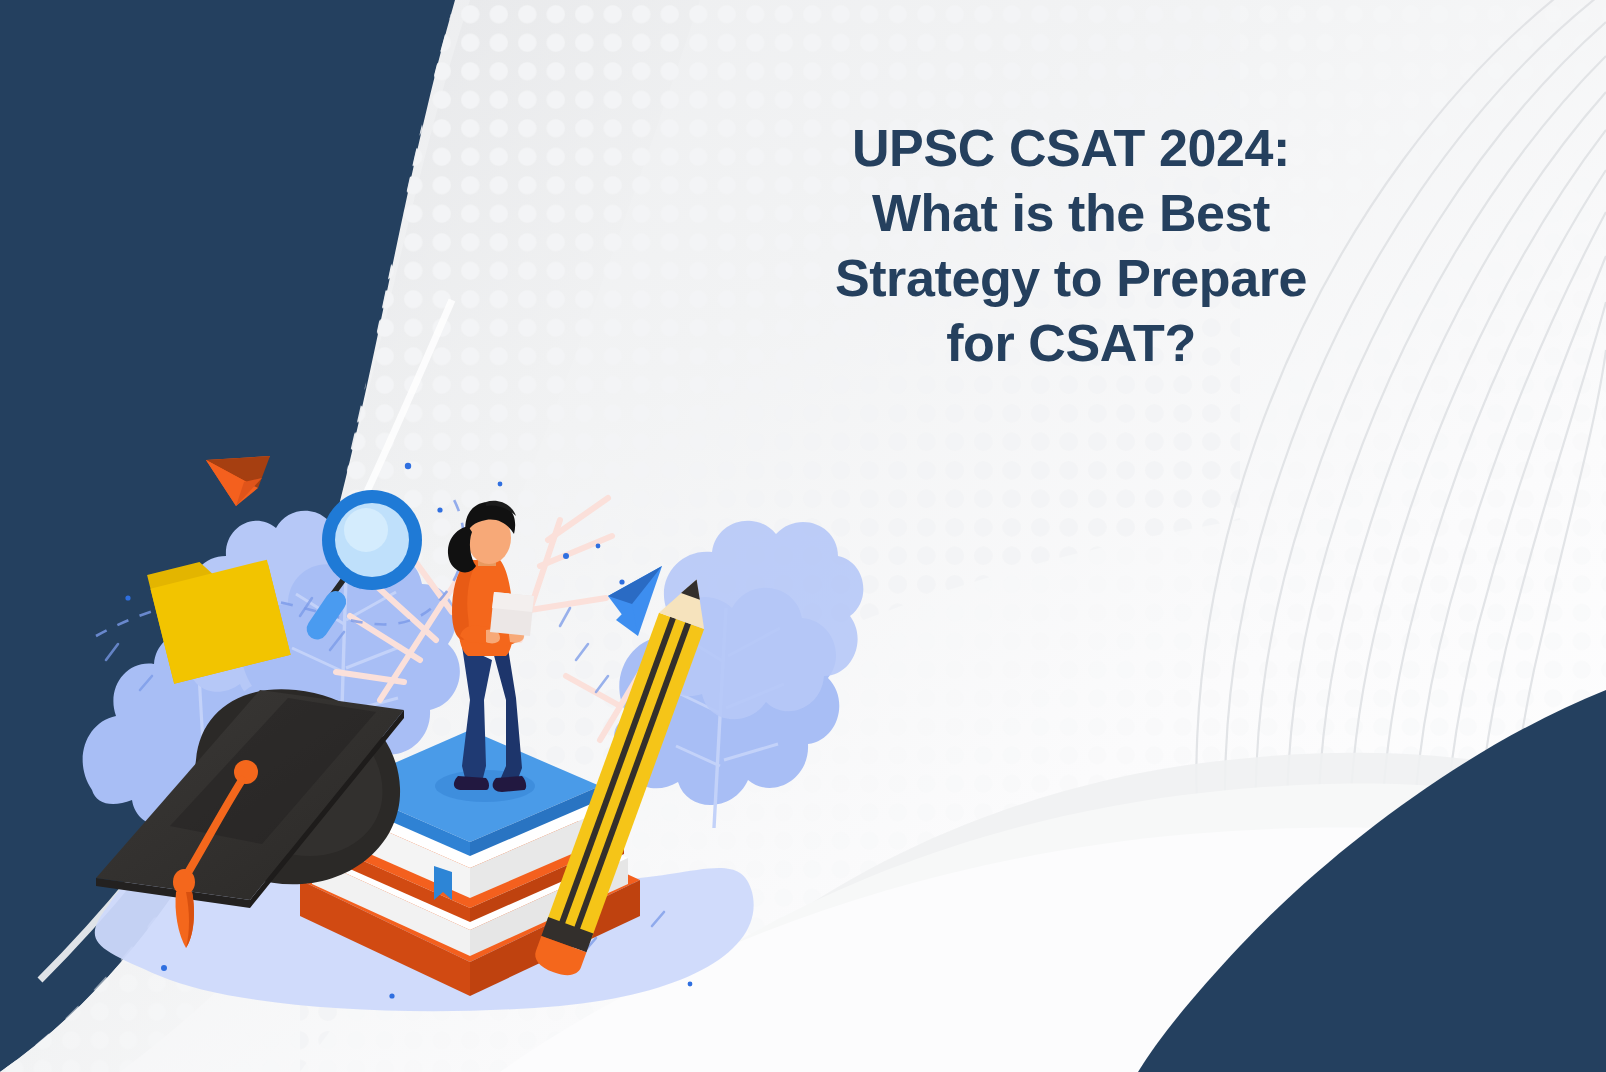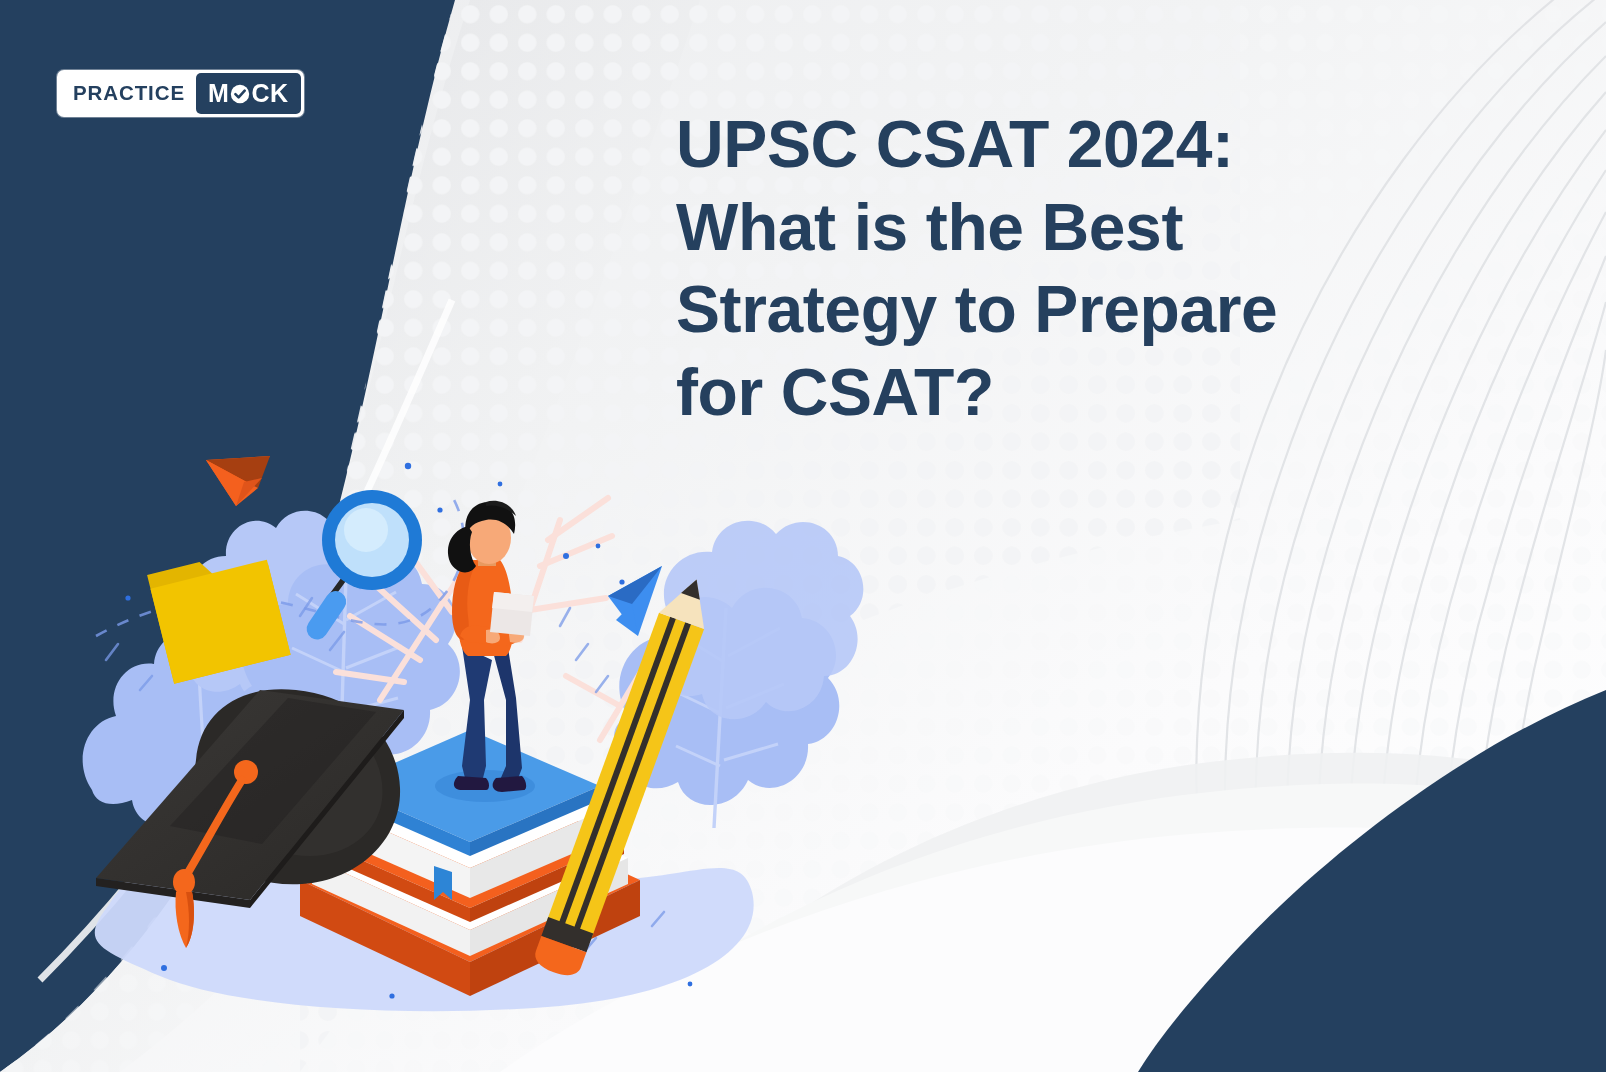--- a/index.html
+++ b/index.html
@@ -50,28 +50,28 @@
   #logo .mock-o {
     display:inline-flex; align-items:center; justify-content:center;
     width:20px; height:20px;
     margin:0 1px;
     position:relative; top:0px;
   }
 
   
   #title {
     position:absolute;
-    left:676px; top:103px;
+    left:676px; top:116px;
     width:790px;
     color:#25405e;
-    font-size:66px;
+    font-size:52px;
     font-weight:800;
     line-height:1.25;
     letter-spacing:-.4px;
-    text-align:left;
+    text-align:center;
     white-space:pre-line;
   }
 </style>
 </head>
 <body>
 
 <div id="banner">
 
   <svg id="bannerSvg" viewBox="0 0 1606 1072">
     <defs>
@@ -376,32 +376,19 @@
         <circle cx="246" cy="772" r="12" fill="#f4671c"></circle>
         <path d="M242,780 C 222,812 204,846 186,876" stroke="#f4671c" stroke-width="8" fill="none" stroke-linecap="round"></path>
         <ellipse cx="184" cy="882" rx="11" ry="13" fill="#f4671c"></ellipse>
         <path d="M176,892 C 174,912 178,934 186,948 C 194,936 196,912 192,892 Z" fill="#f4671c"></path>
         <path d="M186,892 C 190,912 190,932 186,948 C 194,936 196,912 192,892 Z" fill="#d8500f"></path>
       </g>
 
     </g>
   </svg>
 
-  <div id="logo">
-    <div class="word-practice">PRACTICE</div>
-    <div class="word-mock">
-      <span>M</span>
-      <span class="mock-o">
-        <svg width="20" height="20" viewBox="0 0 20 20" aria-hidden="true">
-          <circle cx="10" cy="10" r="9.2" fill="#ffffff"></circle>
-          <path d="M5.4 10.2 L8.6 13.4 L14.7 6.6" stroke="#24405f" stroke-width="2.6" fill="none" stroke-linecap="round" stroke-linejoin="round"></path>
-        </svg>
-      </span>
-      <span>CK</span>
-    </div>
-  </div>
 
   <h1 id="title">UPSC CSAT 2024:
 What is the Best
 Strategy to Prepare
 for CSAT?</h1>
 
 </div>
 
 </body></html>

